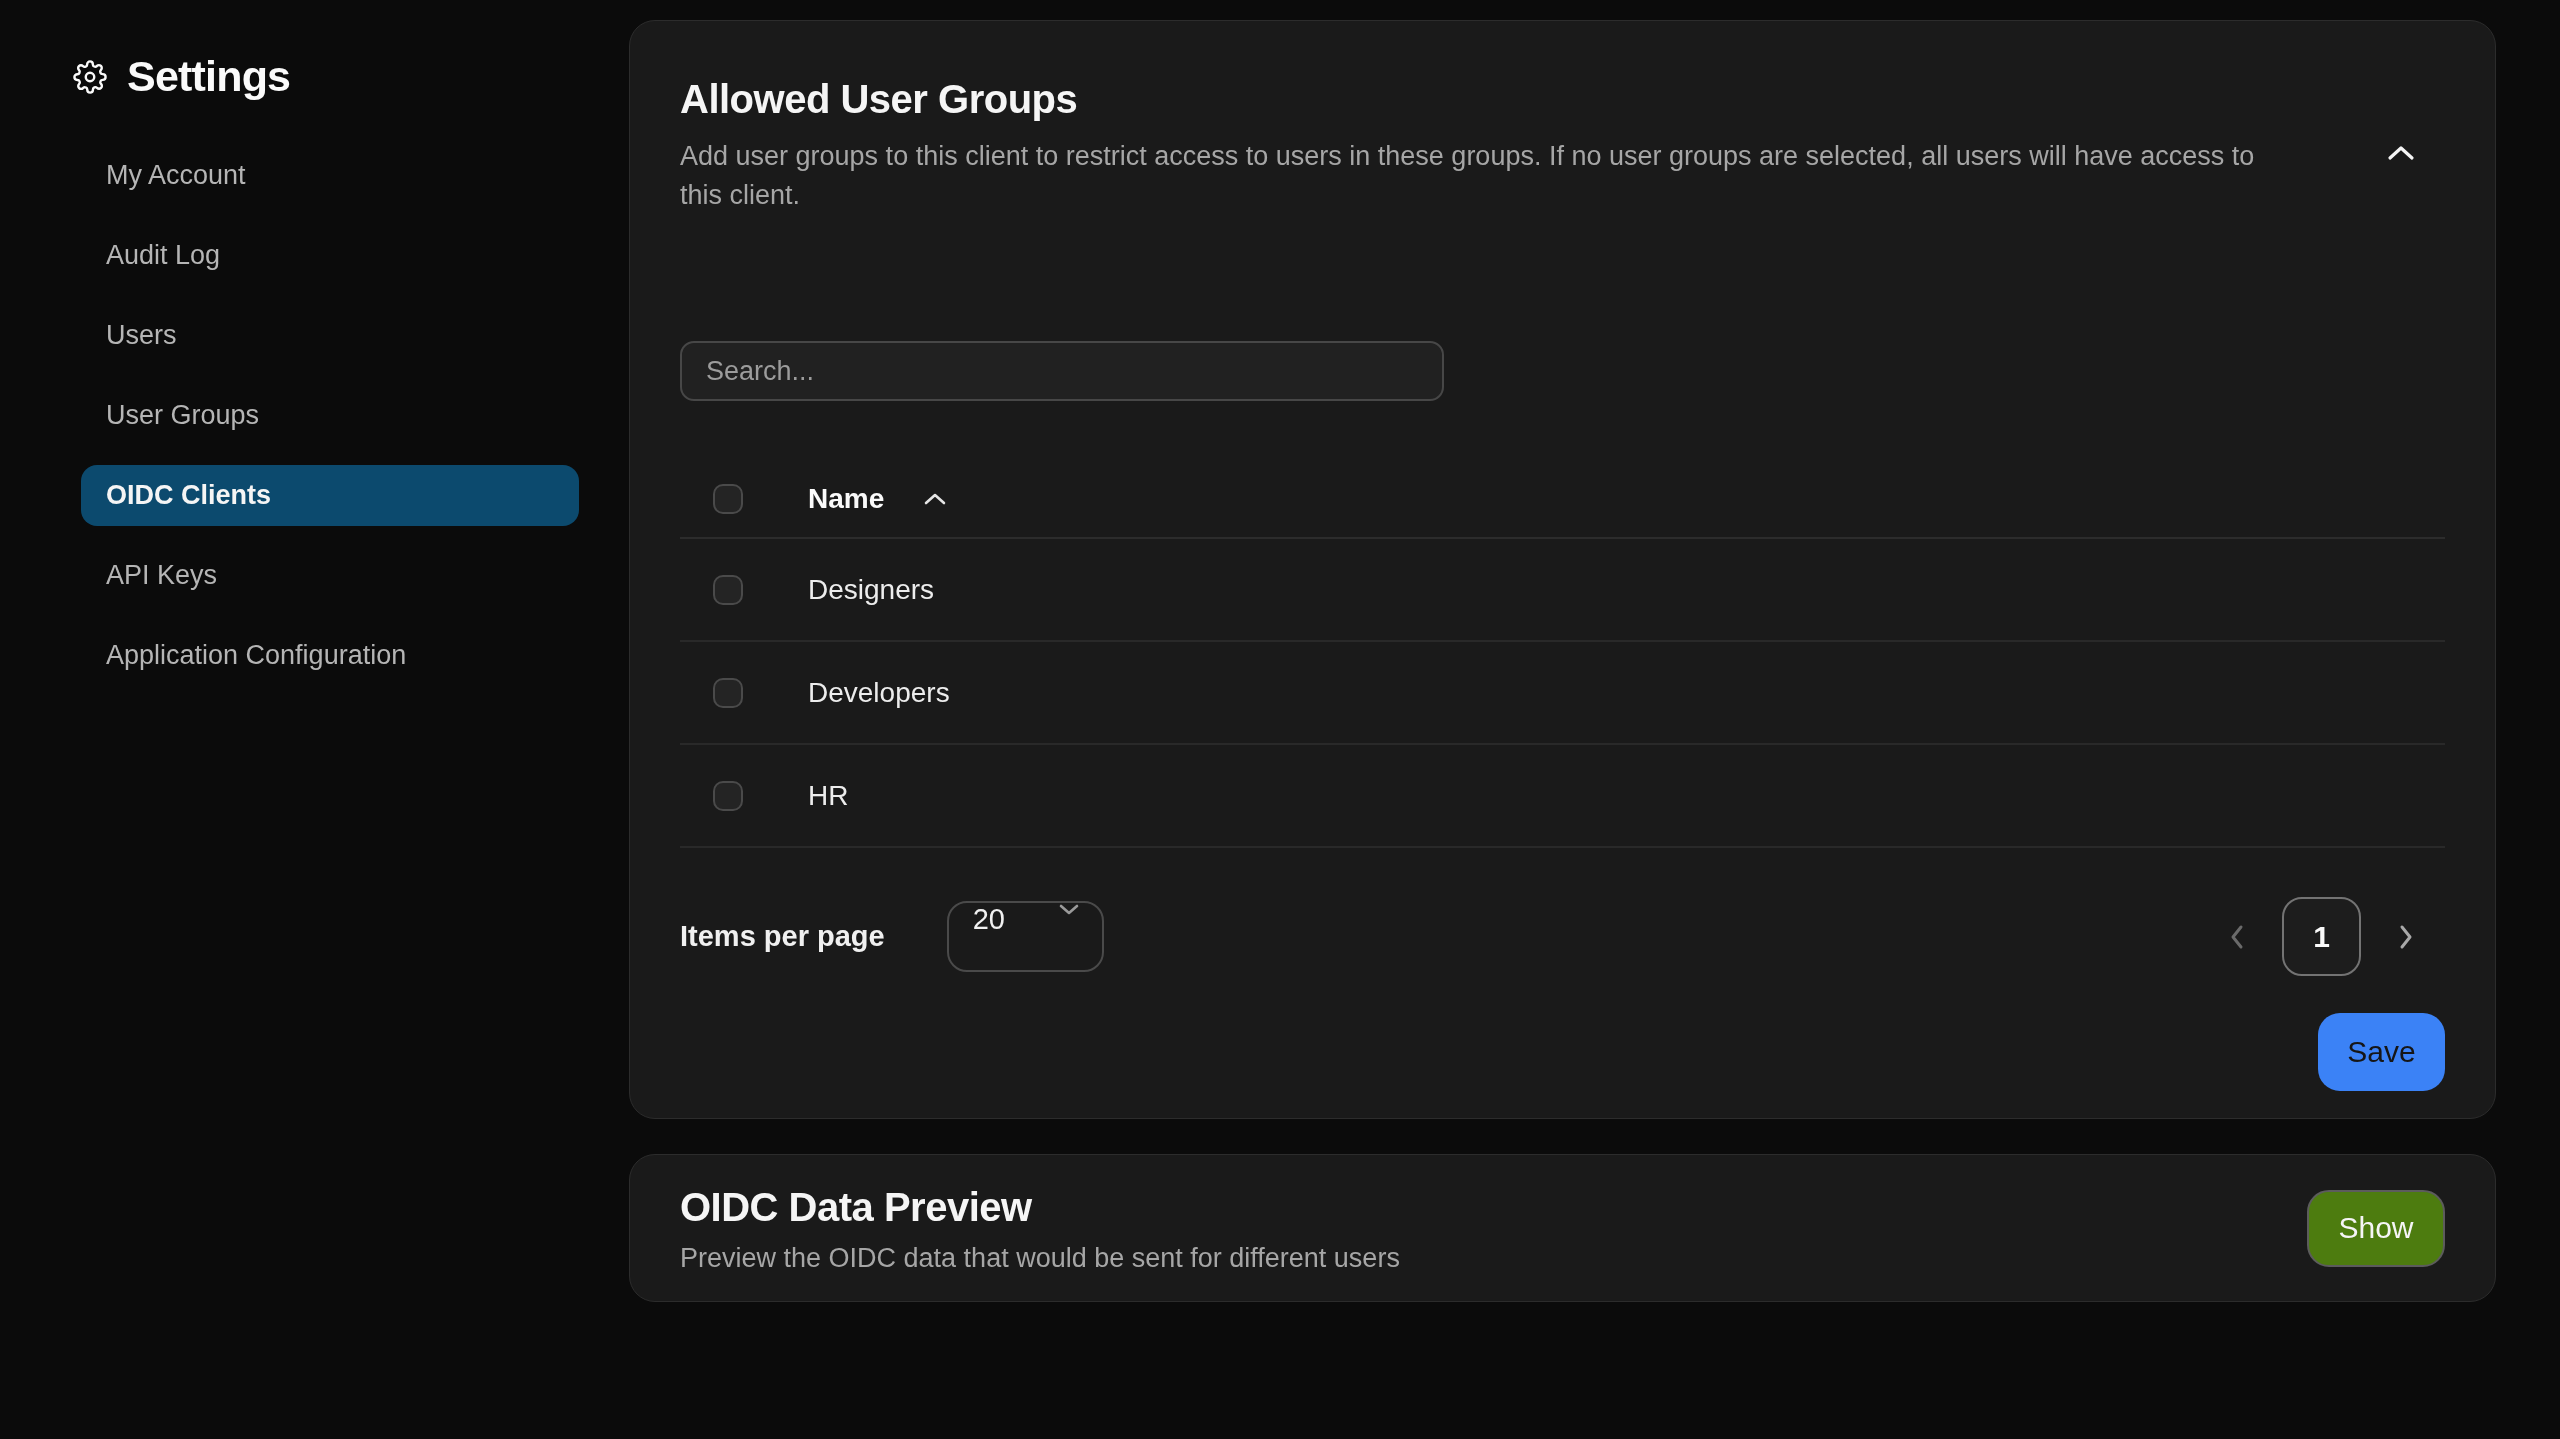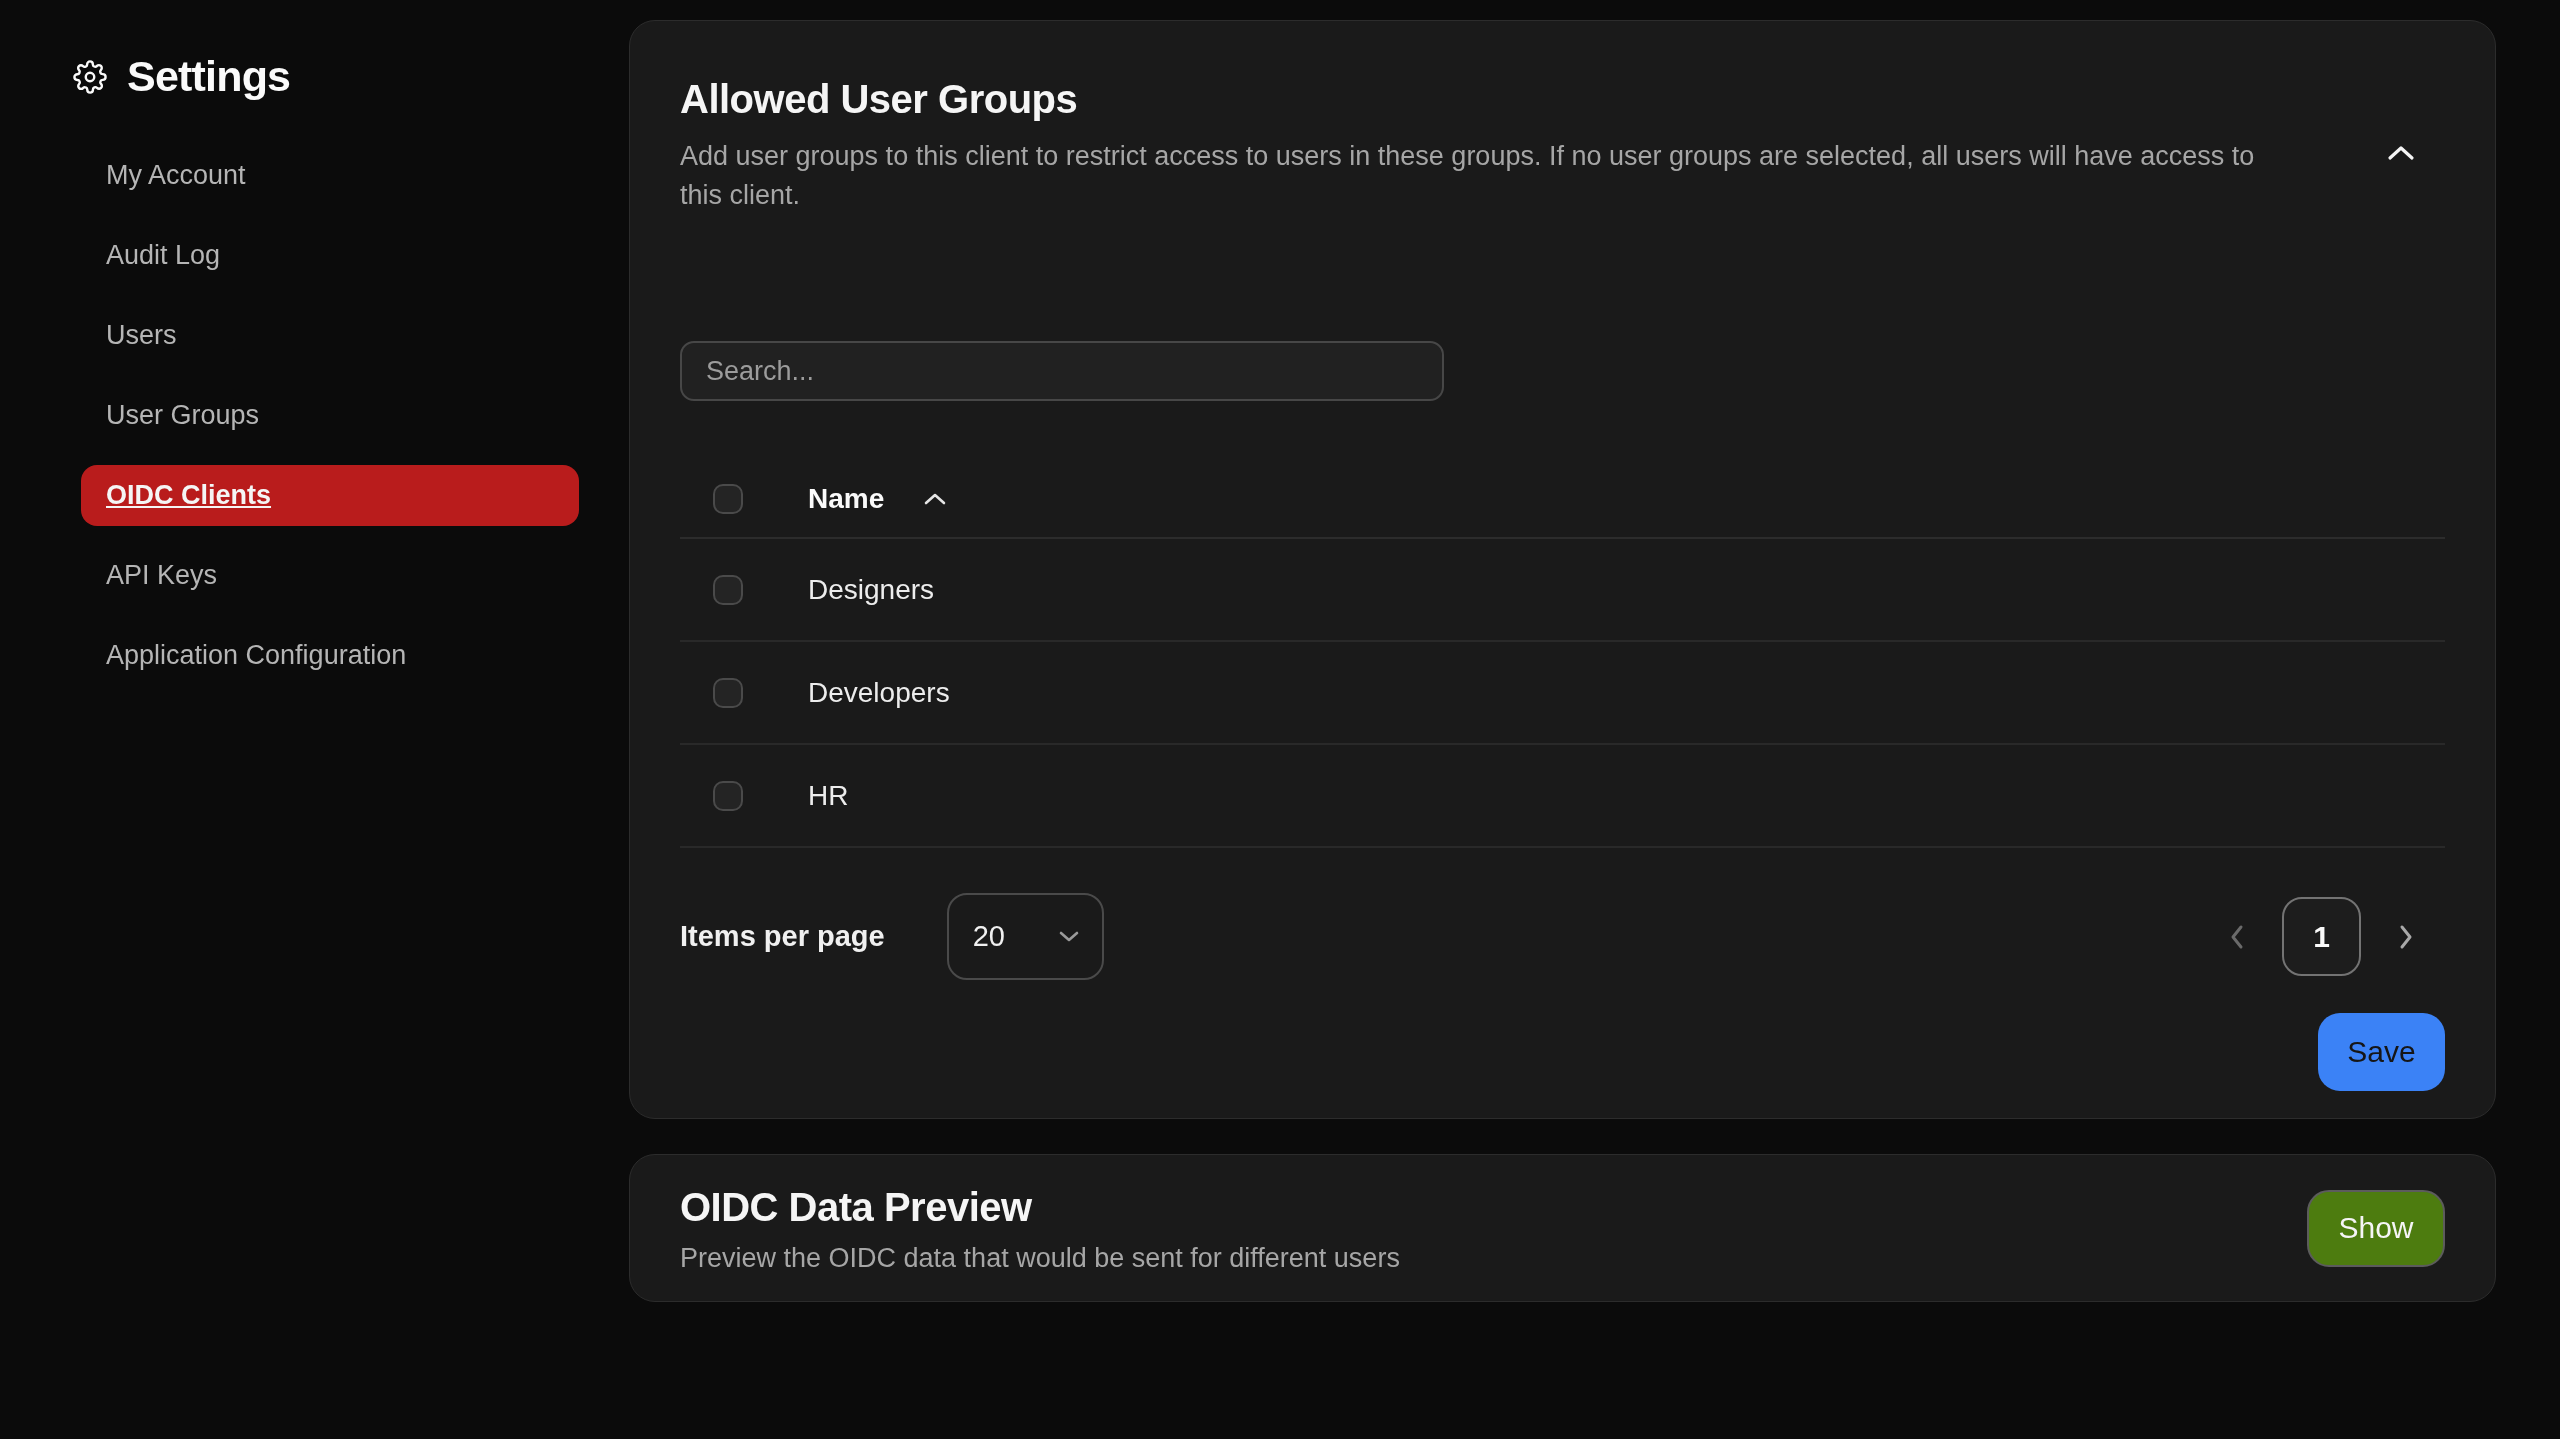--- a/index.html
+++ b/index.html
@@ -17,21 +17,21 @@
   .sidebar-header { position:absolute; top:52px; left:73px; display:flex; align-items:center; gap:20px; }
   .sidebar-header .title { font-size:43px; font-weight:700; color:#fafafa; letter-spacing:-0.8px; }
   .gear { width:34px; height:34px; display:block; }
 
   .nav { position:absolute; top:145px; left:16px; width:629px; }
   .nav-item {
     width:498px; height:61px; margin:0 0 19px 65px; padding-left:25px;
     display:flex; align-items:center; border-radius:16px;
     font-size:27px; color:#b5b5b5; cursor:pointer;
   }
-  .nav-item.active { background:#b91c1c; color:#f5f5f5; font-weight:600;text-decoration:underline; }
+  .nav-item.active { background:#0c4a6e; color:#f5f5f5; font-weight:600; }
 
   
   .card {
     position:absolute; left:629px; width:1867px;
     background:#1a1a1a; border:1px solid #2c2c2c; border-radius:26px;
   }
   .card--groups { top:20px; height:1099px; padding:54px 50px 0; }
   .card--preview { top:1154px; height:148px; padding:0 50px; display:flex; align-items:center; justify-content:space-between; }
 
   .card-head { display:flex; justify-content:space-between; align-items:flex-start; }
@@ -62,23 +62,23 @@
   }
   .cell-name { margin-left:65px; font-size:28px; color:#ededed; }
   .table-header .cell-name { font-weight:700; color:#fafafa; }
   .sort-icon { margin-left:38px; display:flex; align-items:center; cursor:pointer; }
 
   
   .pagination { margin-top:49px; height:79px; display:flex; align-items:center; justify-content:space-between; }
   .pag-left { display:flex; align-items:center;gap:44px; }
   .pag-label { font-size:29px; font-weight:700; color:#f0f0f0; }
   .page-size-select {
-    margin-left:18px; width:157px; height:87px;
+    margin-left:18px; width:157px; height:71px;
     border:2px solid #4a4a4a; border-radius:20px; background:transparent;
-    display:flex; align-items:center; justify-content:space-between;
+    display:flex; align-items:flex-start; justify-content:space-between;
     padding:0 22px 0 24px; cursor:pointer;
   }
   .page-size-value { font-size:29px; color:#f0f0f0; }
   .pag-right { display:flex; align-items:center; gap:38px; margin-right:31px; }
   .pag-arrow { background:none; border:none; display:flex; align-items:center; cursor:pointer; }
   .page-box {
     width:79px; height:79px; border:2px solid #737373; border-radius:20px;
     background:#1d1d1d; display:flex; align-items:center; justify-content:center;
     font-size:30px; font-weight:600; color:#fafafa; cursor:pointer;
   }

